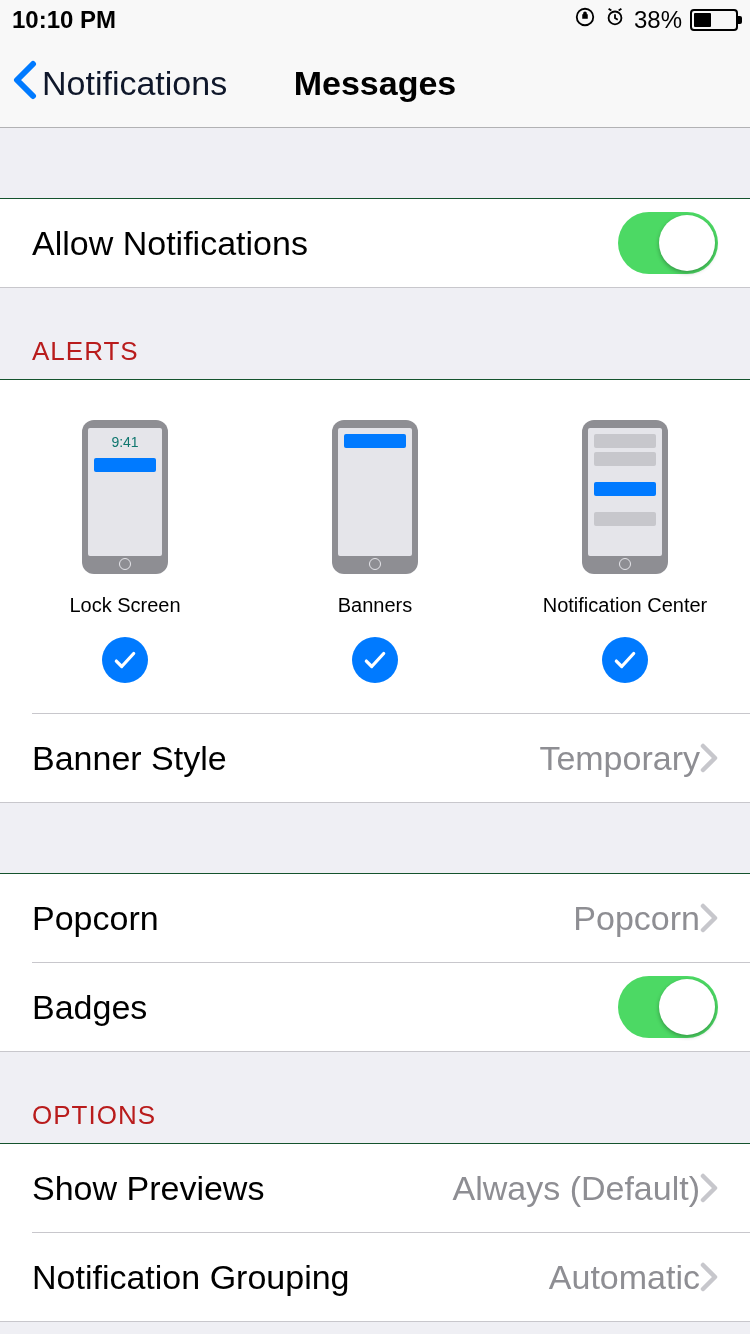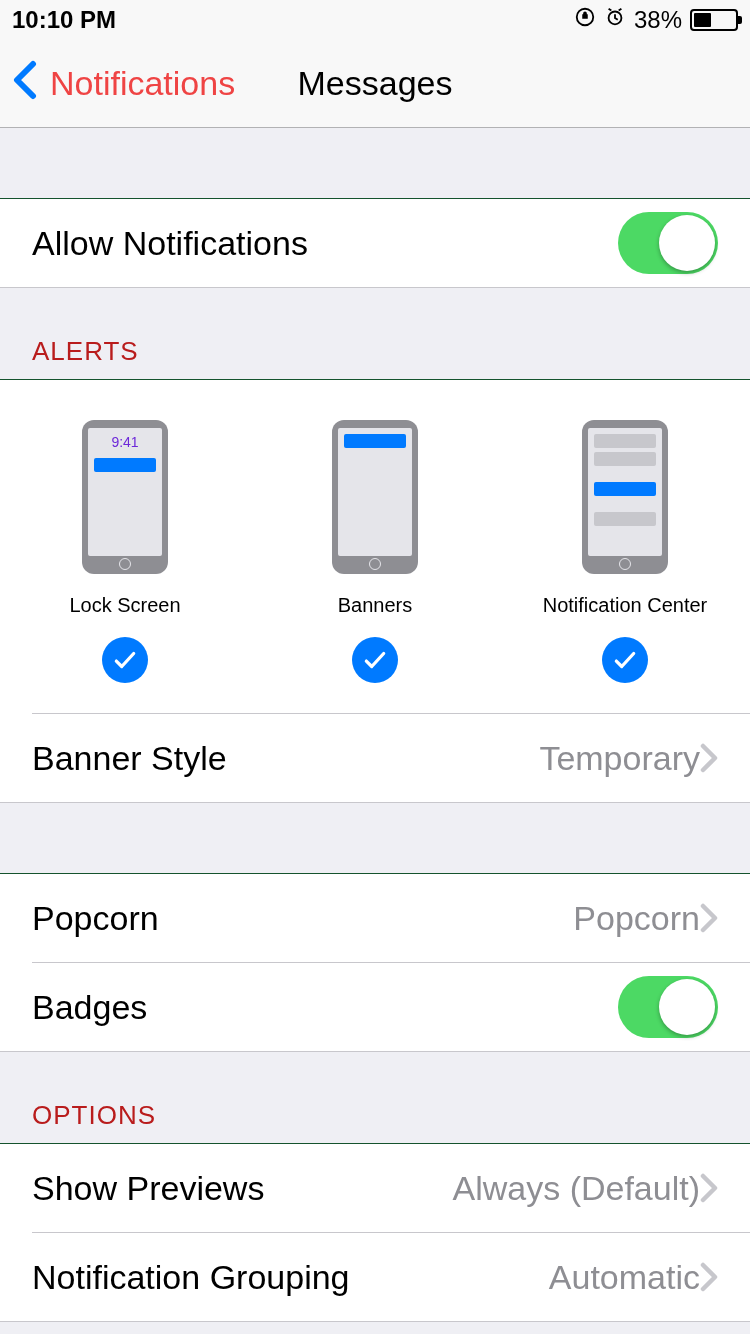--- a/index.html
+++ b/index.html
@@ -44,27 +44,27 @@
   
   .nav-bar {
     height: 88px;
     background: #f8f8f8;
     border-bottom: 1px solid #b2b2b4;
     position: relative;
     display: flex;
     align-items: center;
   }
   .back {
-    display: flex; align-items: center; gap: 12px;
-    color: #ef4444; font-size: 34px; padding-left: 12px;
+    display: flex; align-items: center; gap: 4px;
+    color: #0f172a; font-size: 34px; padding-left: 12px;
   }
   .back svg { width: 26px; height: 40px; }
   .nav-title {
     position: absolute; left: 0; right: 0; text-align: center;
-    font-size: 34px; font-weight: 400;
+    font-size: 34px; font-weight: 700;
     pointer-events: none;
   }
   
   .spacer { height: 70px; }
   .group-header {
     font-size: 26px; color: #b91c1c; letter-spacing: 1px;
     padding: 48px 32px 12px;
     text-transform: uppercase;
   }
   .group {
@@ -114,21 +114,21 @@
   .phone .screen {
     background:#e5e5ea; width:100%; height:100%; border-radius:2px;
     padding:6px; display:flex; flex-direction:column; gap:4px;
   }
   .phone .home {
     position:absolute; bottom:4px; left:50%; transform:translateX(-50%);
     width:12px; height:12px; border:1.5px solid #e5e5ea; border-radius:50%;
   }
   .bar-blue { background:#007aff; height:14px; border-radius:2px; width:100%; }
   .bar-grey { background:#c7c7cc; height:14px; border-radius:2px; width:100%; }
-  .time-txt { font-size:14px; color:#6d28d9; text-align:center; margin-bottom:4px; font-weight:500;}
+  .time-txt { font-size:14px; color:#0f766e; text-align:center; margin-bottom:4px; font-weight:500;}
 </style>
 </head>
 <body>
 
 <div class="status-bar">
   <div class="sb-center">10:10 PM</div>
   <div class="sb-right">
     <span>
       <svg viewBox="0 0 24 24" width="22" height="22" fill="none" stroke="#000" stroke-width="2">
           <circle cx="12" cy="12" r="9"></circle>

